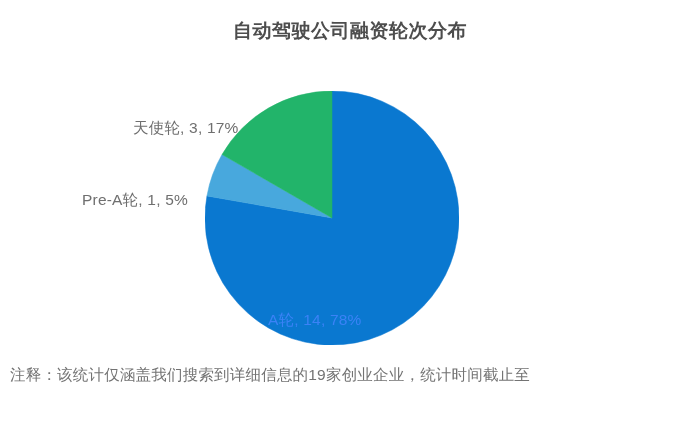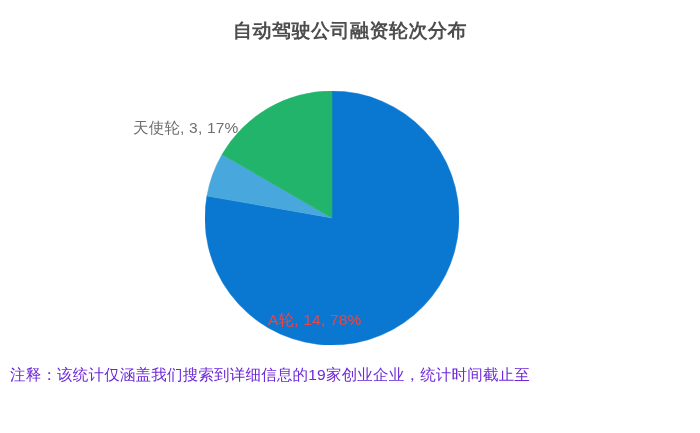--- a/index.html
+++ b/index.html
@@ -60,33 +60,33 @@
     left: 133px;
     top: 78px;
   }
   #label-prea {
     left: 82px;
     top: 150px;
   }
   #label-a {
     left: 268px;
     top: 270px;
-    color: #ef4444;
+    color: #3b82f6;
     font-size: 15.5px;
   }
 
   
   #footnote {
     position: absolute;
     left: 10px;
     top: 360px;
     width: 684px;
     font-size: 15.5px;
     line-height: 30px;
-    color: #6d28d9;
+    color: #737373;
     letter-spacing: 0.2px;
   }
   #footnote span {
     display: block;
   }
 </style>
 </head>
 <body>
 
 <div id="canvas">
@@ -99,20 +99,21 @@
       <g id="pie-slices">
           <path d="M 127 127 L 127.00 0.00 A 127 127 0 1 1 1.93 104.95 Z" fill="#0a78d0" stroke="#0a78d0" stroke-width="0.5"></path>
           <path d="M 127 127 L 1.93 104.95 A 127 127 0 0 1 17.01 63.50 Z" fill="#48a8dd" stroke="#48a8dd" stroke-width="0.5"></path>
           <path d="M 127 127 L 17.01 63.50 A 127 127 0 0 1 127.00 0.00 Z" fill="#22b46a" stroke="#22b46a" stroke-width="0.5"></path>
         </g>
     </svg>
   </div>
 
   <div class="slice-label" id="label-angel">天使轮, 3, 17%</div>
 
+  <div class="slice-label" id="label-prea">Pre-A轮, 1, 5%</div>
 
   <div class="slice-label" id="label-a">A轮, 14, 78%</div>
 
   <div id="footnote">
     <span>注释：该统计仅涵盖我们搜索到详细信息的19家创业企业，统计时间截止至</span>
   </div>
 
 </div>
 
 </body></html>

